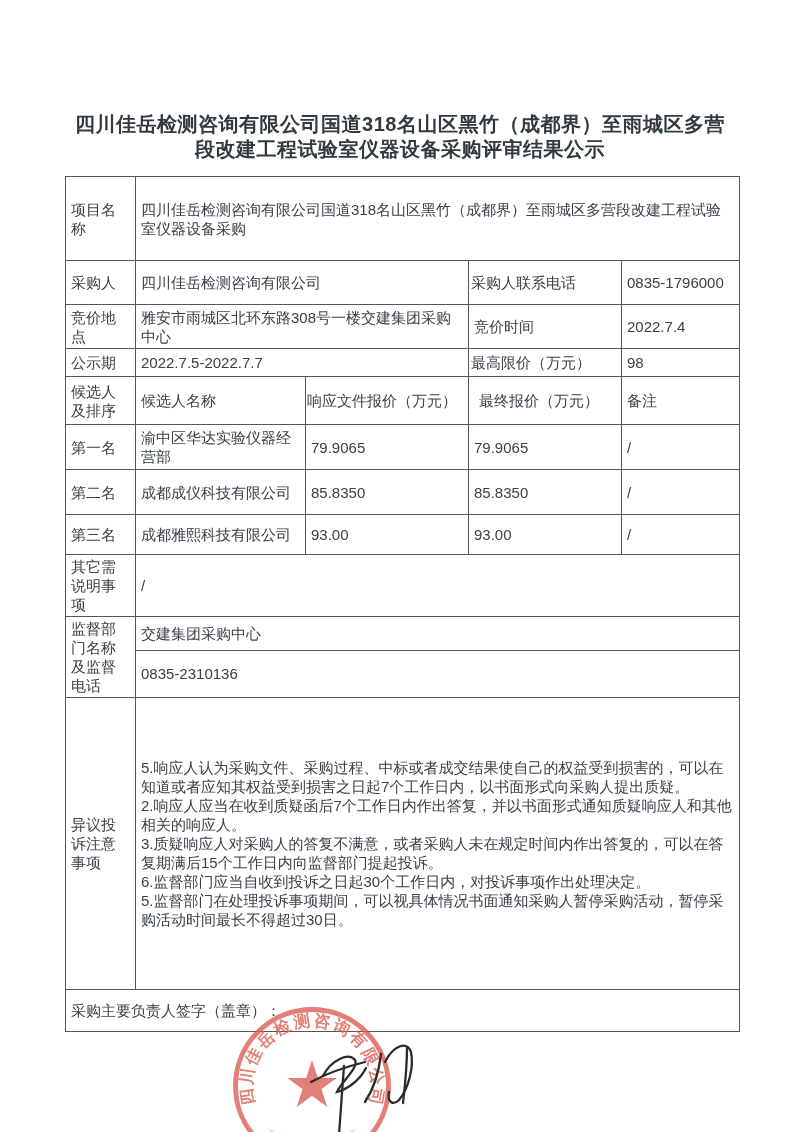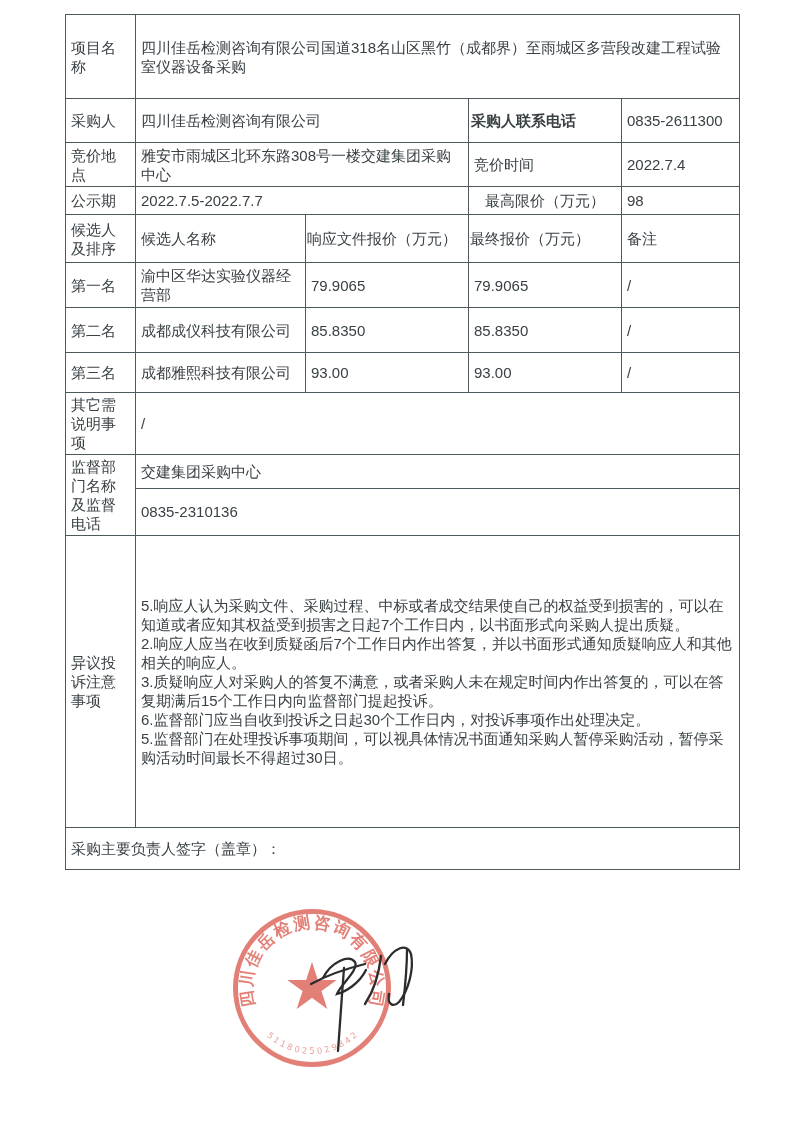--- a/index.html
+++ b/index.html
@@ -55,57 +55,58 @@
   }
   .overlay{position:absolute;pointer-events:none;}
   #stamp{left:230px;top:892px;}
   #signature{left:295px;top:890px;}
 </style>
 </head>
 <body>
 
 <div class="page">
 
+  <div class="doc-title">四川佳岳检测咨询有限公司国道318名山区黑竹（成都界）至雨城区多营段改建工程试验室仪器设备采购评审结果公示</div>
 
   <table class="result">
     <colgroup>
       <col style="width:70px">
         <col style="width:170px">
         <col style="width:163px">
         <col style="width:153px">
         <col style="width:118px">
     </colgroup>
     <tbody>
       <tr style="height:84px">
         <td class="lab">项目名称</td>
         <td colspan="4" class="bigcell">四川佳岳检测咨询有限公司国道318名山区黑竹（成都界）至雨城区多营段改建工程试验室仪器设备采购</td>
       </tr>
       <tr style="height:44px">
         <td class="lab">采购人</td>
         <td colspan="2">四川佳岳检测咨询有限公司</td>
-        <td style="padding:4px 2px;font-weight:bold;">采购人联系电话</td>
-        <td>0835-2611300</td>
+        <td style="padding:4px 2px;">采购人联系电话</td>
+        <td>0835-1796000</td>
       </tr>
       <tr style="height:44px">
         <td class="lab">竞价地点</td>
         <td colspan="2">雅安市雨城区北环东路308号一楼交建集团采购中心</td>
         <td>竞价时间</td>
         <td>2022.7.4</td>
       </tr>
       <tr style="height:28px">
         <td class="lab">公示期</td>
         <td colspan="2">2022.7.5-2022.7.7</td>
-        <td style="padding:2px 16px;">最高限价（万元）</td>
+        <td style="padding:2px 2px;">最高限价（万元）</td>
         <td>98</td>
       </tr>
       <tr style="height:37px">
         <td class="lab lab-left">候选人及排序</td>
         <td>候选人名称</td>
         <td style="padding:14px 1px;">响应文件报价（万元）</td>
-        <td style="padding:2px 1px;margin-left:15px;">最终报价（万元）</td>
+        <td style="padding:2px 10px;margin-left:15px;">最终报价（万元）</td>
         <td>备注</td>
       </tr>
       <tr style="height:45px">
         <td class="lab">第一名</td>
         <td>渝中区华达实验仪器经营部</td>
         <td>79.9065</td>
         <td>79.9065</td>
         <td>/</td>
       </tr>
       <tr style="height:45px">

